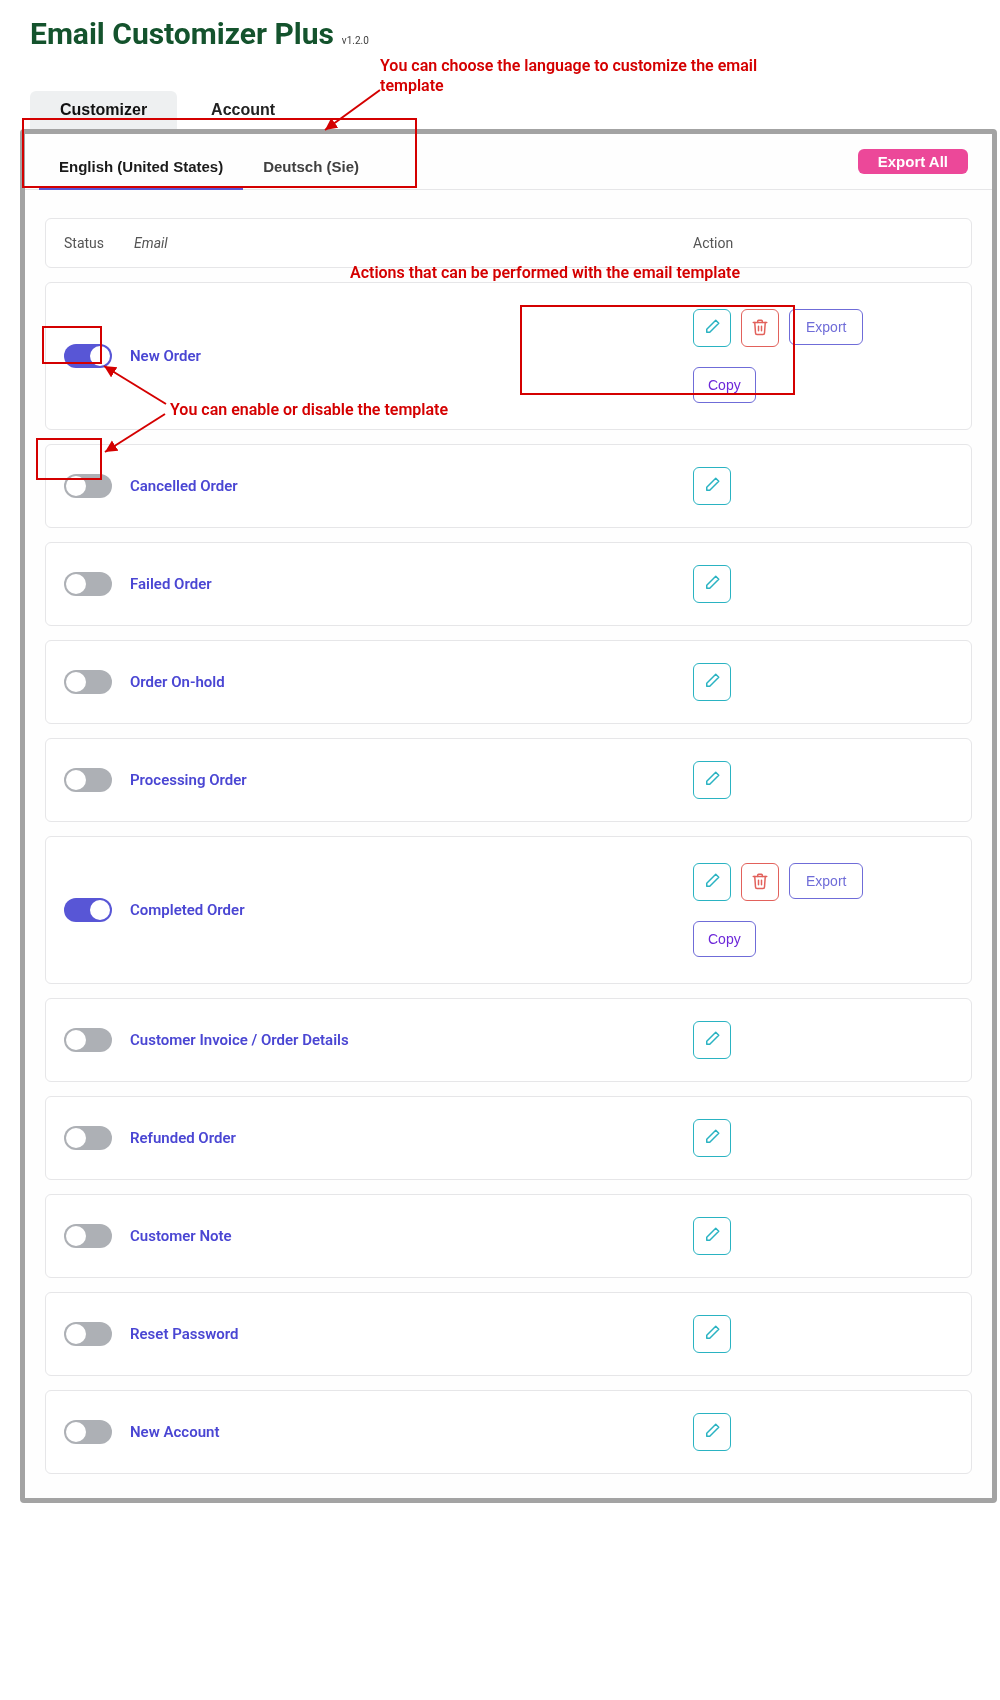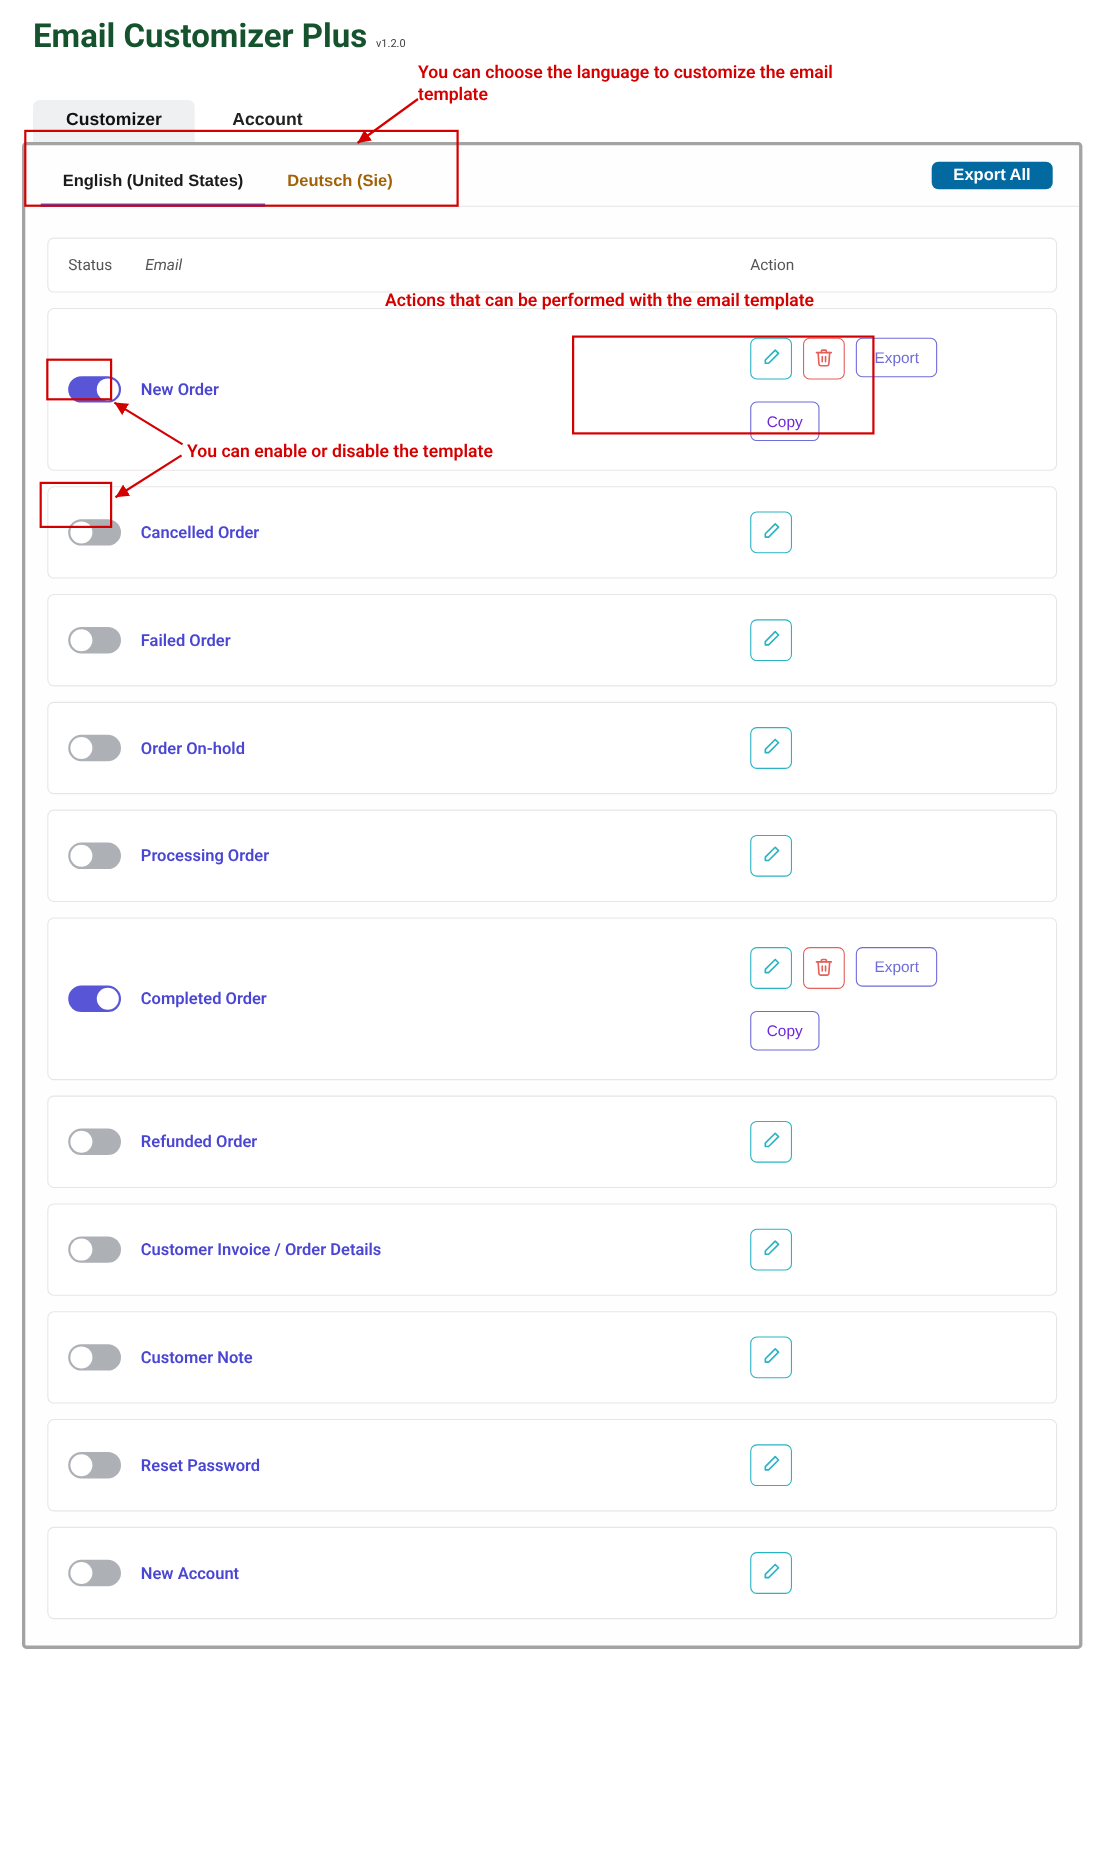--- a/index.html
+++ b/index.html
@@ -39,58 +39,58 @@
     background: transparent;
     border: none;
     cursor: pointer;
     border-radius: 6px 6px 0 0;
   }
   .top-tab.active {
     background: #eef0f1;
     color: #111;
   }
   .panel {
-    border: 3px solid #a3a3a3;
+    border: 5px solid #a3a3a3;
     border-radius: 4px;
-    margin: 0 16px 0 20px;
+    margin: 0 3px 0 20px;
     background: #fefefe;
     padding-bottom: 24px;
   }
   .lang-bar {
     display: flex;
     justify-content: space-between;
     align-items: center;
     border-bottom: 1px solid #e6e6e8;
     padding: 10px 24px 0 14px;
   }
   .lang-tabs {
     display: flex;
   }
   .lang-tab {
     padding: 14px 20px 14px 20px;
     font-size: 15px;
     font-weight: 600;
-    color: #a16207;
+    color: #404040;
     cursor: pointer;
     border: none;
     background: none;
     position: relative;
   }
   .lang-tab.active {
     color: #1a1a1a;
   }
   .lang-tab.active::after {
     content: "";
     position: absolute;
     left: 0; right: 0; bottom: -1px;
     height: 3px;
     background: #5856d6;
   }
   .export-all {
-    background: #0369a1;
+    background: #ec4899;
     color: #fff;
     border: none;
     border-radius: 6px;
     font-size: 15px;
     font-weight: 600;
     padding: 4px 20px;
     cursor: pointer;
     margin-bottom: 10px;
   }
   .table-header {
@@ -311,34 +311,34 @@
           </button>
           <button class="btn btn-export">Export</button>
           <div style="flex-basis: 100%; height: 0px;"></div>
           <button class="btn btn-copy">Copy</button>
         </div>
       </div>
       <div class="row-card">
         <div class="toggle off">
           <div class="knob"></div>
         </div>
+        <div class="email-name">Customer Invoice / Order Details</div>
+        <div class="actions">
+          <button class="btn btn-icon btn-edit">
+            <span><svg class="pencil" viewBox="0 0 24 24" fill="none" stroke="currentColor" stroke-width="2" stroke-linecap="round" stroke-linejoin="round">
+                <path d="M17 3l4 4-12 12H5v-4L17 3z"></path>
+              </svg></span>
+          </button>
+        </div>
+      </div>
+      <div class="row-card">
+        <div class="toggle off">
+          <div class="knob"></div>
+        </div>
         <div class="email-name">Refunded Order</div>
-        <div class="actions">
-          <button class="btn btn-icon btn-edit">
-            <span><svg class="pencil" viewBox="0 0 24 24" fill="none" stroke="currentColor" stroke-width="2" stroke-linecap="round" stroke-linejoin="round">
-                <path d="M17 3l4 4-12 12H5v-4L17 3z"></path>
-              </svg></span>
-          </button>
-        </div>
-      </div>
-      <div class="row-card">
-        <div class="toggle off">
-          <div class="knob"></div>
-        </div>
-        <div class="email-name">Customer Invoice / Order Details</div>
         <div class="actions">
           <button class="btn btn-icon btn-edit">
             <span><svg class="pencil" viewBox="0 0 24 24" fill="none" stroke="currentColor" stroke-width="2" stroke-linecap="round" stroke-linejoin="round">
                 <path d="M17 3l4 4-12 12H5v-4L17 3z"></path>
               </svg></span>
           </button>
         </div>
       </div>
       <div class="row-card">
         <div class="toggle off">

